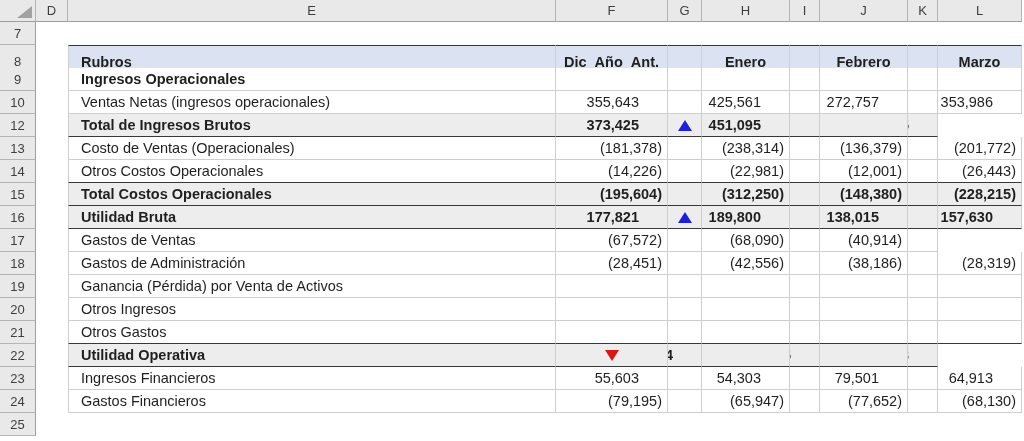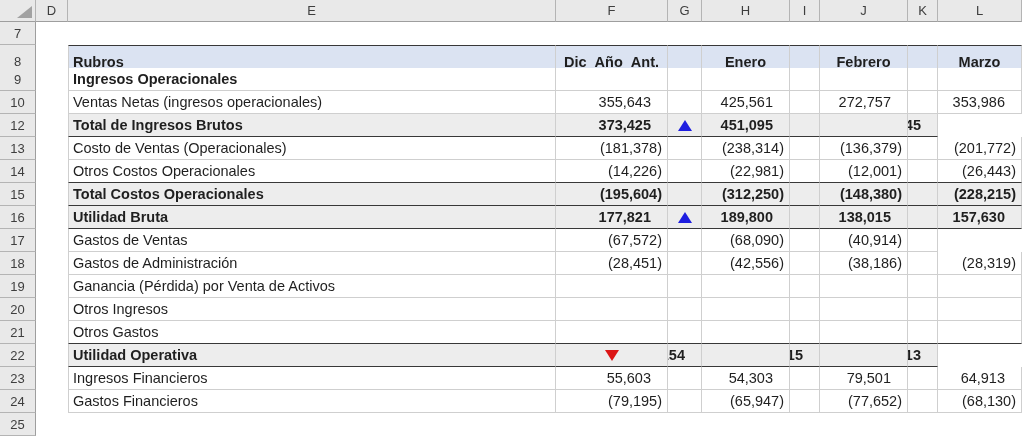--- a/index.html
+++ b/index.html
@@ -37,23 +37,23 @@
   }
   .blankcell { grid-column:2 / 11; background:#fff; }
   .dcell { background:#fff; }
   .c {
     background:#fff;
     border-right:1px solid var(--gl,#cfcfcf);
     border-bottom:1px solid var(--gl,#cfcfcf);
     display:flex; align-items:center; overflow:hidden; white-space:nowrap;
   }
   .first { border-left:1px solid var(--gl,#cfcfcf); }
-  .lbl { justify-content:flex-start; padding-left:4px; }
+  .lbl { justify-content:flex-start; padding-left:12px; }
   .num { justify-content:flex-end; padding-right:5px; }
-  .num.pos { padding-right:16px; }
+  .num.pos { padding-right:28px; }
   .ctr { justify-content:center; padding:16px 2px; }
   .bold { font-weight:bold; }
   .shade { background:var(--tf,#ededed); }
   .hdr {
     background:var(--hf,#dbe3f2);
     border-top:1px solid var(--dl,#383838);
     border-bottom:1px solid var(--dl,#383838);
   }
   .dbb { border-bottom:1px solid var(--dl,#383838); }
   .ind, .sp { }

